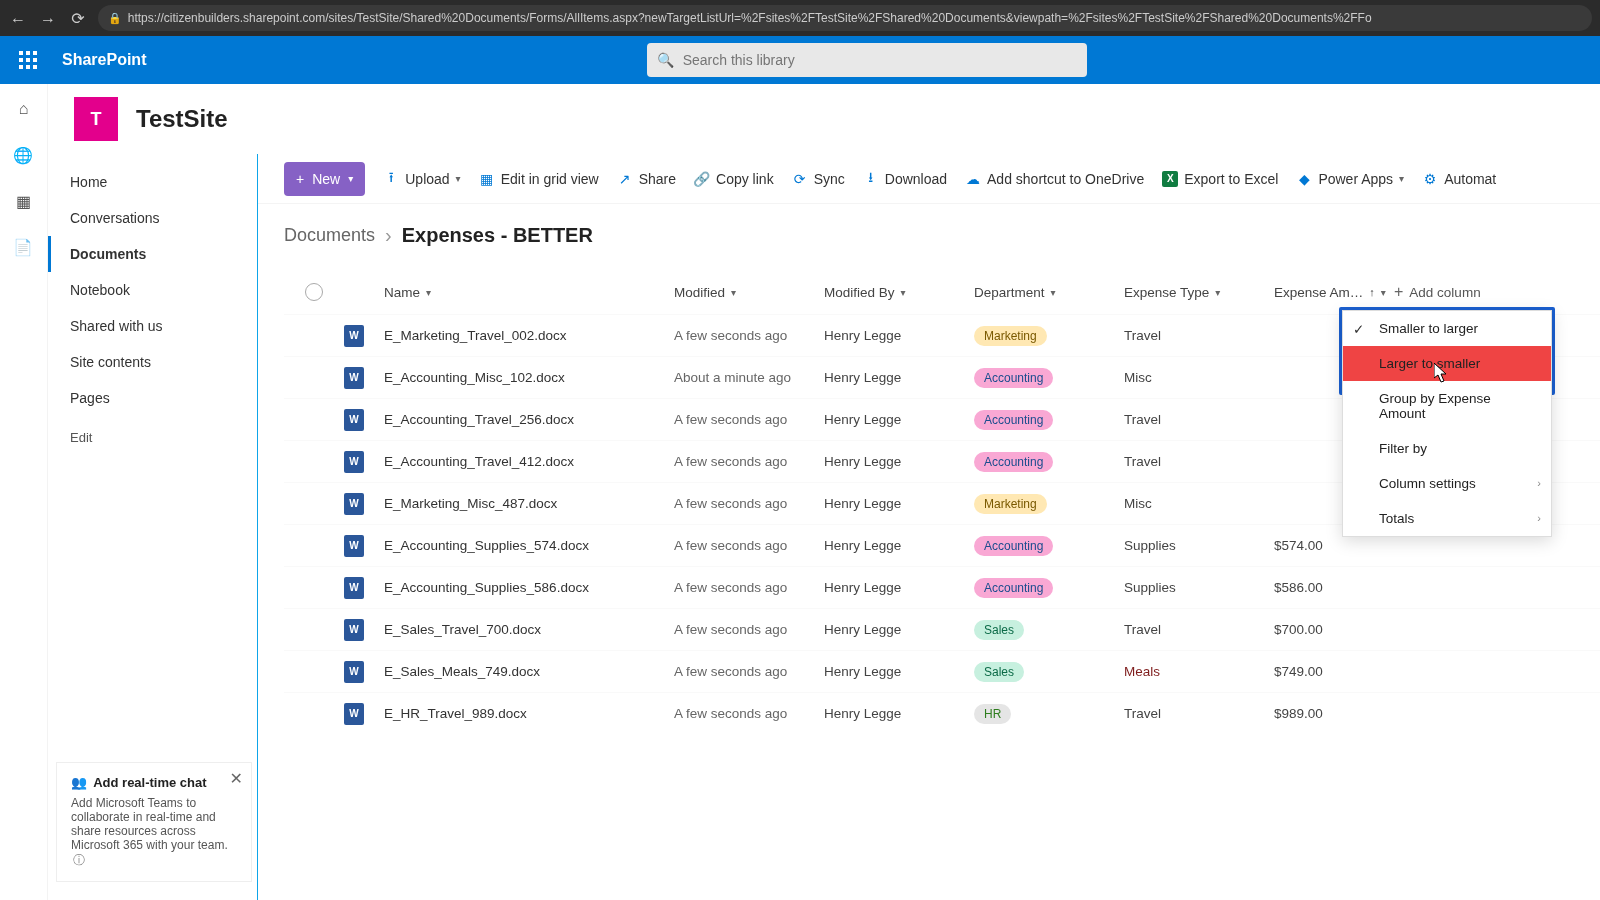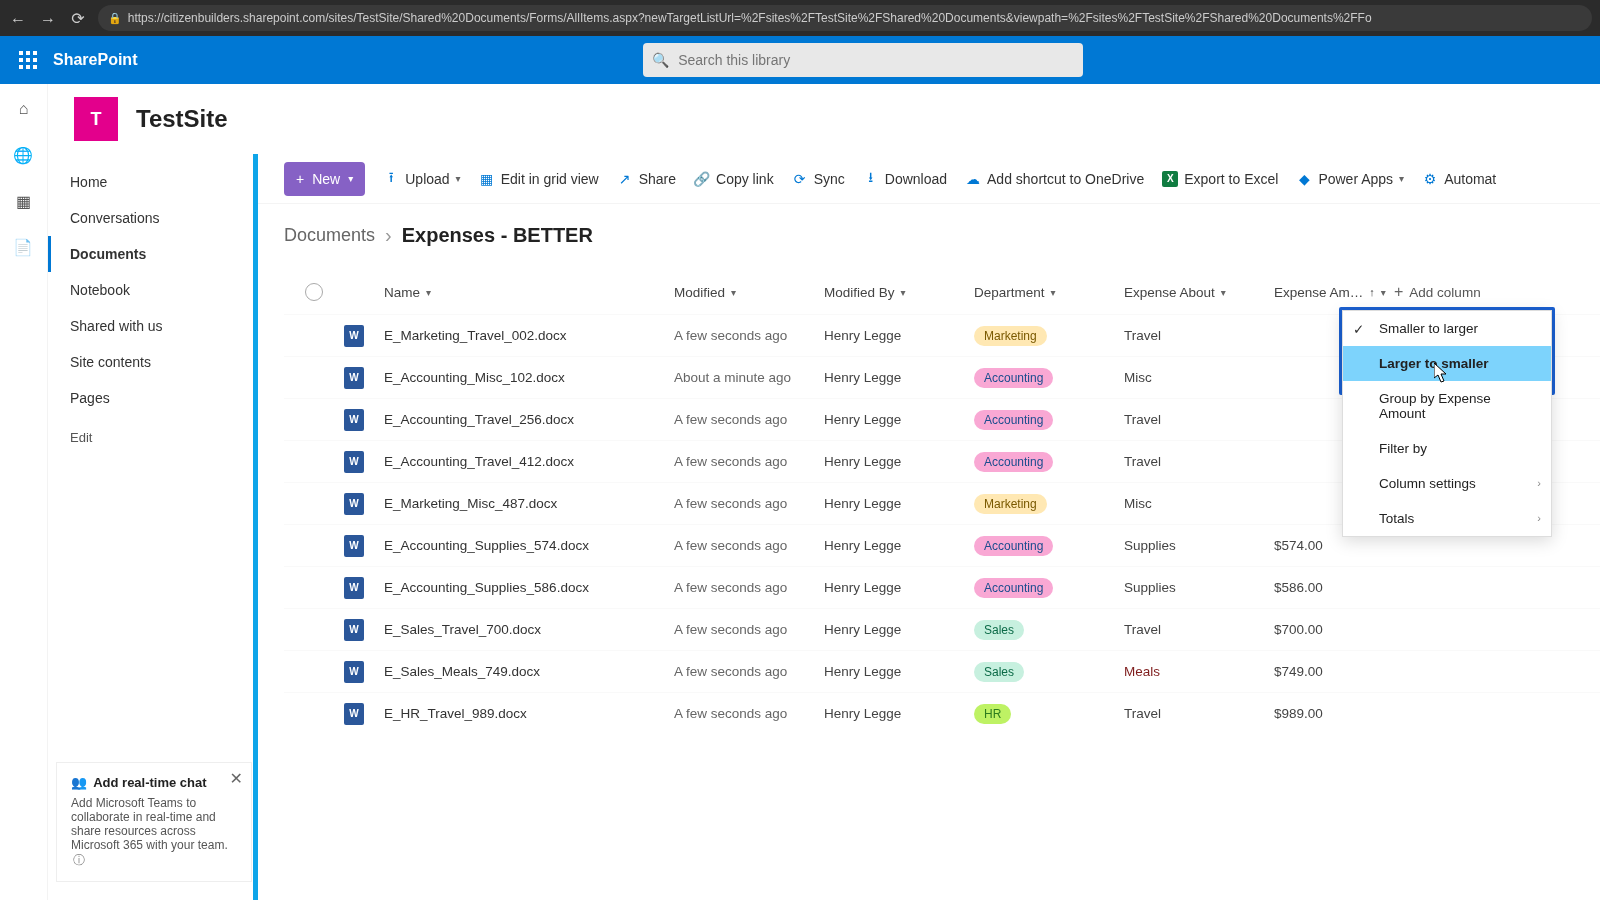--- a/index.html
+++ b/index.html
@@ -7,37 +7,37 @@
 
 
 .browser-bar { height: 36px; background: #2b2b2b; display: flex; align-items: center; padding: 0 8px; gap: 10px; color: #ccc; }
 .browser-bar .nav-btn { width: 20px; height: 20px; display:flex; align-items:center; justify-content:center; cursor:pointer; }
 .browser-bar .url { flex:1; background:#3a3a3a; border-radius:14px; height:26px; display:flex; align-items:center; padding:0 10px; font-size:12px; color:#ccc; gap:6px;}
 .lock { font-size:11px; color:#9a9a9a;}
 
 
 .suite-bar { height: 48px; background:#0078d4; display:flex; align-items:center; padding:0 12px; color:#fff; }
 .waffle { width:32px; height:32px; display:flex; align-items:center; justify-content:center; cursor:pointer;}
-.brand { font-size:16px; font-weight:600; margin-left:9px;}
+.brand { font-size:16px; font-weight:600; margin-left:18px;}
 .search-wrap { margin-left:auto; margin-right:auto; }
 .search { width:440px; height:34px; background:#e8e8e8; border-radius:4px; display:flex; align-items:center; padding:0 10px; gap:8px; color:#555;}
 .search input { border:none; background:transparent; outline:none; font-size:14px; width:100%; color:#333;}
 .search .si { color:#0078d4; font-size:14px;}
 
 
 .left-rail { position:absolute; top:84px; left:0; width:48px; bottom:0; border-right:1px solid #f3f3f3; display:flex; flex-direction:column; align-items:center; padding-top:14px; gap:24px; color:#555;}
 .left-rail .ricon { width:22px; height:22px; display:flex; align-items:center; justify-content:center; cursor:pointer;}
 
 
 .site-header { position:absolute; top:84px; left:48px; right:0; height:70px; display:flex; align-items:center; padding:0 26px; gap:18px;}
 .site-logo { width:44px; height:44px; background:#e3008c; color:#fff; display:flex; align-items:center; justify-content:center; font-size:18px; font-weight:600;}
 .site-title { font-size:24px; font-weight:600; color:#222;}
 
 
-.left-nav { position:absolute; top:154px; left:48px; width:210px; bottom:0; border-right:5px solid #0ea5e9; padding-top:10px;}
+.left-nav { position:absolute; top:154px; left:48px; width:210px; bottom:0; border-right:1px solid #0ea5e9; padding-top:10px;}
 .left-nav .item { padding:10px 22px; font-size:14px; color:#333; cursor:pointer;}
 .left-nav .item.active { border-left:3px solid #0078d4; font-weight:600; padding-left:19px;}
 .left-nav .edit { padding:14px 22px; font-size:13px; color:#555;}
 
 
 .promo { position:absolute; left:56px; bottom:18px; width:196px; border:1px solid #eee; padding:12px 14px; font-size:12px; color:#555;}
 .promo .pt { font-weight:600; color:#222; font-size:13px; display:flex; align-items:center; gap:6px;}
 .promo .close { position:absolute; top:6px; right:8px; font-size:16px; color:#666; cursor:pointer;}
 
 
@@ -68,26 +68,26 @@
 .sort-ind { font-size:11px; color:#333;}
 .chev { font-size:10px; color:#666;}
 
 .trow { display:flex; align-items:center; height:42px; font-size:13.5px; color:#333; border-top:1px solid #f9f9f9;}
 .docicon { width:20px; height:22px; background:#2b579a; border-radius:2px; position:relative; display:flex; align-items:center; justify-content:center;}
 .docicon::after { content:"W"; color:#fff; font-size:10px; font-weight:700;}
 .pill { display:inline-block; padding:3px 10px; border-radius:12px; font-size:12px;}
 .pill.marketing { background:#ffe8b3; color:#7a5900;}
 .pill.accounting { background:#f9a8d4; color:#1b4d8e;}
 .pill.sales { background:#c7f0df; color:#0b6a47;}
-.pill.hr { background:#bef264; color:#2e7d1e;}
+.pill.hr { background:#e5e5e5; color:#2e7d1e;}
 
 
 .col-menu { position:absolute; top:310px; right:48px; width:210px; background:#fff; border:1px solid #ddd; box-shadow:0 4px 16px rgba(0,0,0,0.15); z-index:50;}
 .col-menu .mitem { padding:10px 14px 10px 36px; font-size:13.5px; color:#222; position:relative; cursor:pointer;}
-.col-menu .mitem.hov { background:#7dd3fc;font-weight:bold;}
+.col-menu .mitem.hov { background:#ef4444;}
 .col-menu .check { position:absolute; left:10px; top:10px; color:#333;}
 .col-menu .arrow { position:absolute; right:10px; top:11px; color:#888; font-size:11px;}
 .focus-ring { position:absolute; top:307px; right:45px; width:216px; height:88px; border:3px solid #1a5fd0; border-radius:2px; z-index:49; pointer-events:none;}
 
 
 .cursor { position:absolute; top:363px; right:150px; width:16px; height:20px; z-index:60; pointer-events:none;}
 
 .circle { width:18px; height:18px; border:1px solid #aaa; border-radius:50%;}
 .plus { font-size:16px; color:#666;}
 </style>
@@ -234,21 +234,21 @@
       </div>
     <div class="col-modby hlabel">
         <span>Modified By</span>
         <span class="chev">▾</span>
       </div>
     <div class="col-dept hlabel">
         <span>Department</span>
         <span class="chev">▾</span>
       </div>
     <div class="col-etype hlabel">
-        <span>Expense About</span>
+        <span>Expense Type</span>
         <span class="chev">▾</span>
       </div>
     <div class="col-amt hlabel">
         <span>Expense Am…</span>
         <span class="sort-ind">↑</span>
         <span class="chev">▾</span>
       </div>
     <div class="col-add hlabel">
         <span class="plus">+</span>
         <span>Add column</span>

